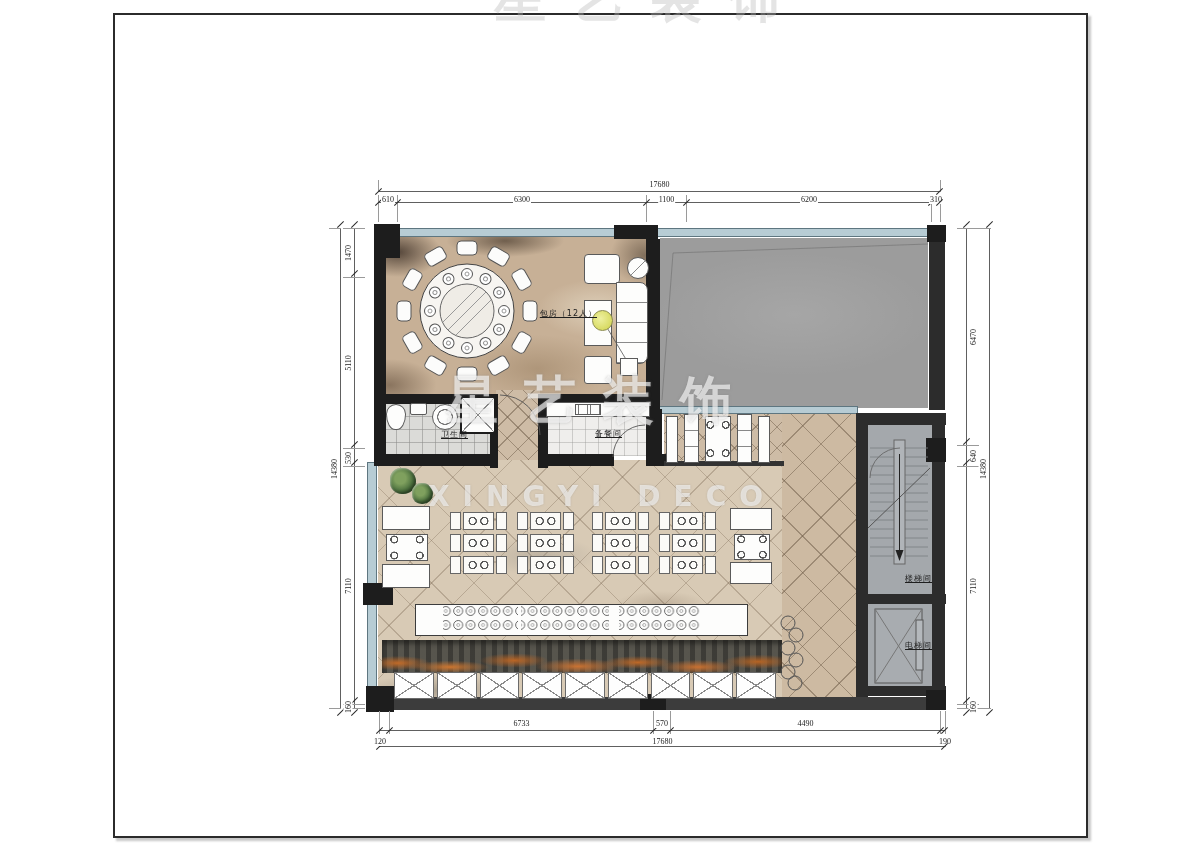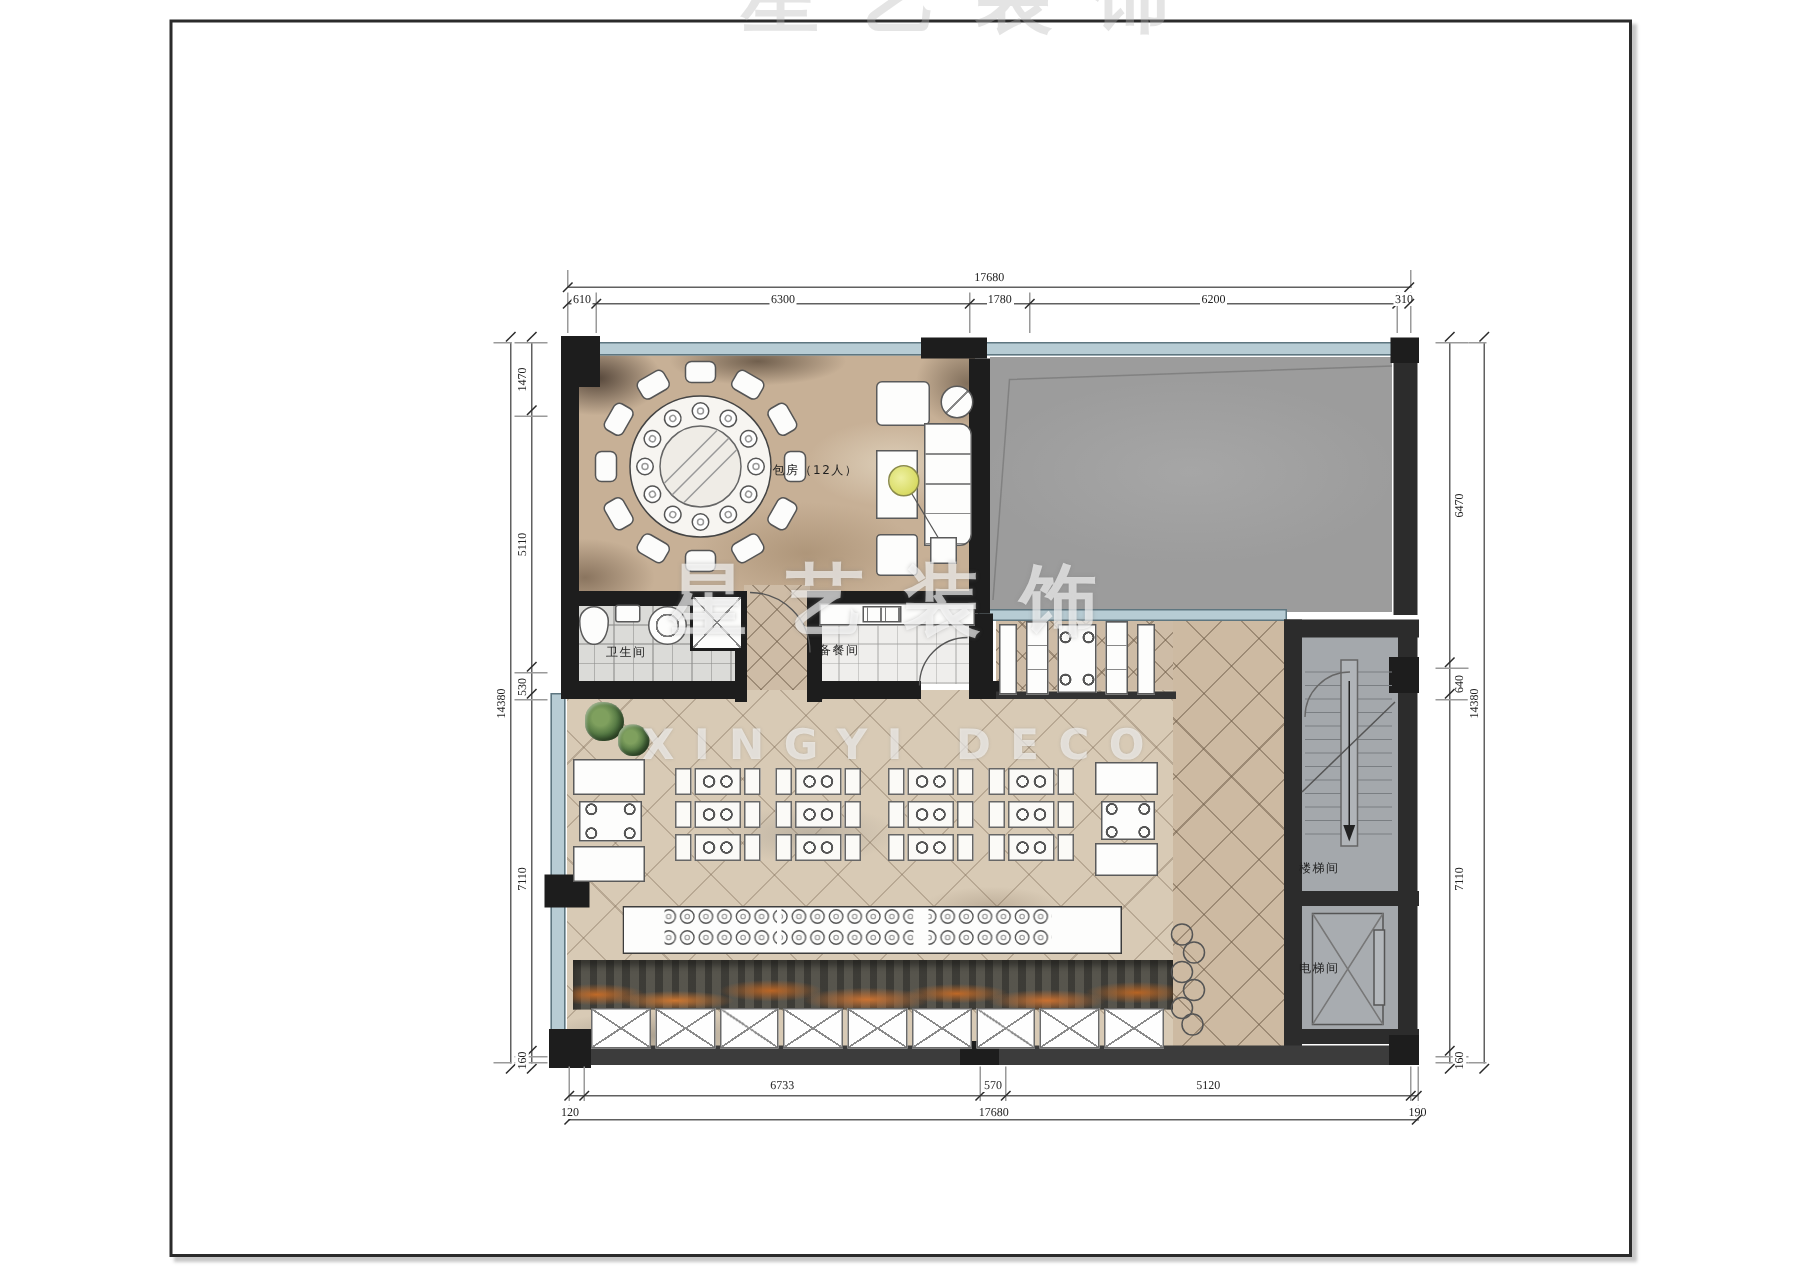--- a/index.html
+++ b/index.html
@@ -72,22 +72,22 @@
       radial-gradient(ellipse 60px 11px at 49% 80%, #c97232, transparent 72%),
       radial-gradient(ellipse 48px 9px at 64% 68%, #bd6827, transparent 72%),
       radial-gradient(ellipse 55px 10px at 79% 82%, #c87030, transparent 72%),
       radial-gradient(ellipse 48px 10px at 94% 66%, #b66424, transparent 72%),
       repeating-linear-gradient(90deg, rgba(28,28,26,.4) 0 5px, rgba(96,94,84,.3) 5px 11px);
     box-shadow:inset 0 4px 4px rgba(20,20,18,.5);}
   .plant{position:absolute;z-index:11;border-radius:46% 54% 52% 48%;
     background:radial-gradient(circle at 40% 40%, #7fa05e 0 25%, #4f7340 55%, #2f4f2a 100%);
     box-shadow:inset 1px 1px 2px rgba(255,255,255,.4), inset -2px -2px 3px rgba(0,0,0,.4);}
   
-  .room-label{position:absolute;font-size:8px;line-height:9px;color:#1e1e1e;text-align:left;
-    letter-spacing:1px;z-index:30;font-family:"DejaVu Sans",sans-serif;}
+  .room-label{position:absolute;font-size:8px;line-height:9px;color:#1e1e1e;text-align:right;
+    letter-spacing:1px;z-index:30;font-family:"DejaVu Sans",sans-serif;text-decoration:underline;}
   
   .wm{position:absolute;z-index:40;text-align:center;font-weight:bold;pointer-events:none;
       font-family:"DejaVu Sans",sans-serif;}
   .wm-cn{left:382px;top:366px;width:440px;font-size:52px;letter-spacing:26px;
       color:rgba(255,255,255,.62);text-shadow:0 0 3px rgba(125,125,125,.4);}
   .wm-en{left:402px;top:448px;width:400px;font-size:28px;letter-spacing:13px;color:rgba(255,255,255,.58);
       text-shadow:0 0 2px rgba(130,130,130,.35);margin-top:32px;}
   .wm-top{left:430px;top:-36px;width:440px;font-size:52px;letter-spacing:26px;color:rgba(185,185,185,.38);}
   
   .dimh{position:absolute;display:flex;z-index:20;--ly:6px;}
@@ -442,21 +442,21 @@
   </div>
   <div class="dimh" style="left:378px;top:195px;width:563px;height:27px;--ly:7px">
     <div class="line"></div>
     <div class="seg" style="width:19px">
         <i class="lbl">610</i>
       </div>
     <div class="seg" style="width:249px">
         <i class="lbl">6300</i>
       </div>
     <div class="seg" style="width:40px">
-        <i class="lbl">1780</i>
+        <i class="lbl">1100</i>
       </div>
     <div class="seg" style="width:245px">
         <i class="lbl">6200</i>
       </div>
     <div class="seg end" style="width:10px">
         <i class="lbl">310</i>
       </div>
   </div>
 
   <div class="dimv" style="left:329px;top:228px;width:12px;height:481px;--lx:11px;--lbx:5px">
@@ -509,21 +509,21 @@
   <div class="dimh" style="left:379px;top:711px;width:567px;height:23px;--ly:19px;--lt:8px">
     <div class="line"></div>
     <div class="seg" style="width:10px"></div>
     <div class="seg" style="width:264px">
         <i class="lbl">6733</i>
       </div>
     <div class="seg" style="width:17px">
         <i class="lbl">570</i>
       </div>
     <div class="seg" style="width:270px">
-        <i class="lbl">5120</i>
+        <i class="lbl">4490</i>
       </div>
     <div class="seg end" style="width:6px"></div>
   </div>
   <div class="dimh" style="left:379px;top:737px;width:567px;height:10px;--ly:9px">
     <div class="line"></div>
     <div class="seg end" style="width:100%">
       <i class="r2lbl" style="left:0;transform:translateX(-50%)">120</i>
       <i class="r2lbl" style="left:50%;transform:translateX(-50%)">17680</i>
       <i class="r2lbl" style="left:100%;transform:translateX(-50%)">190</i>
     </div>

